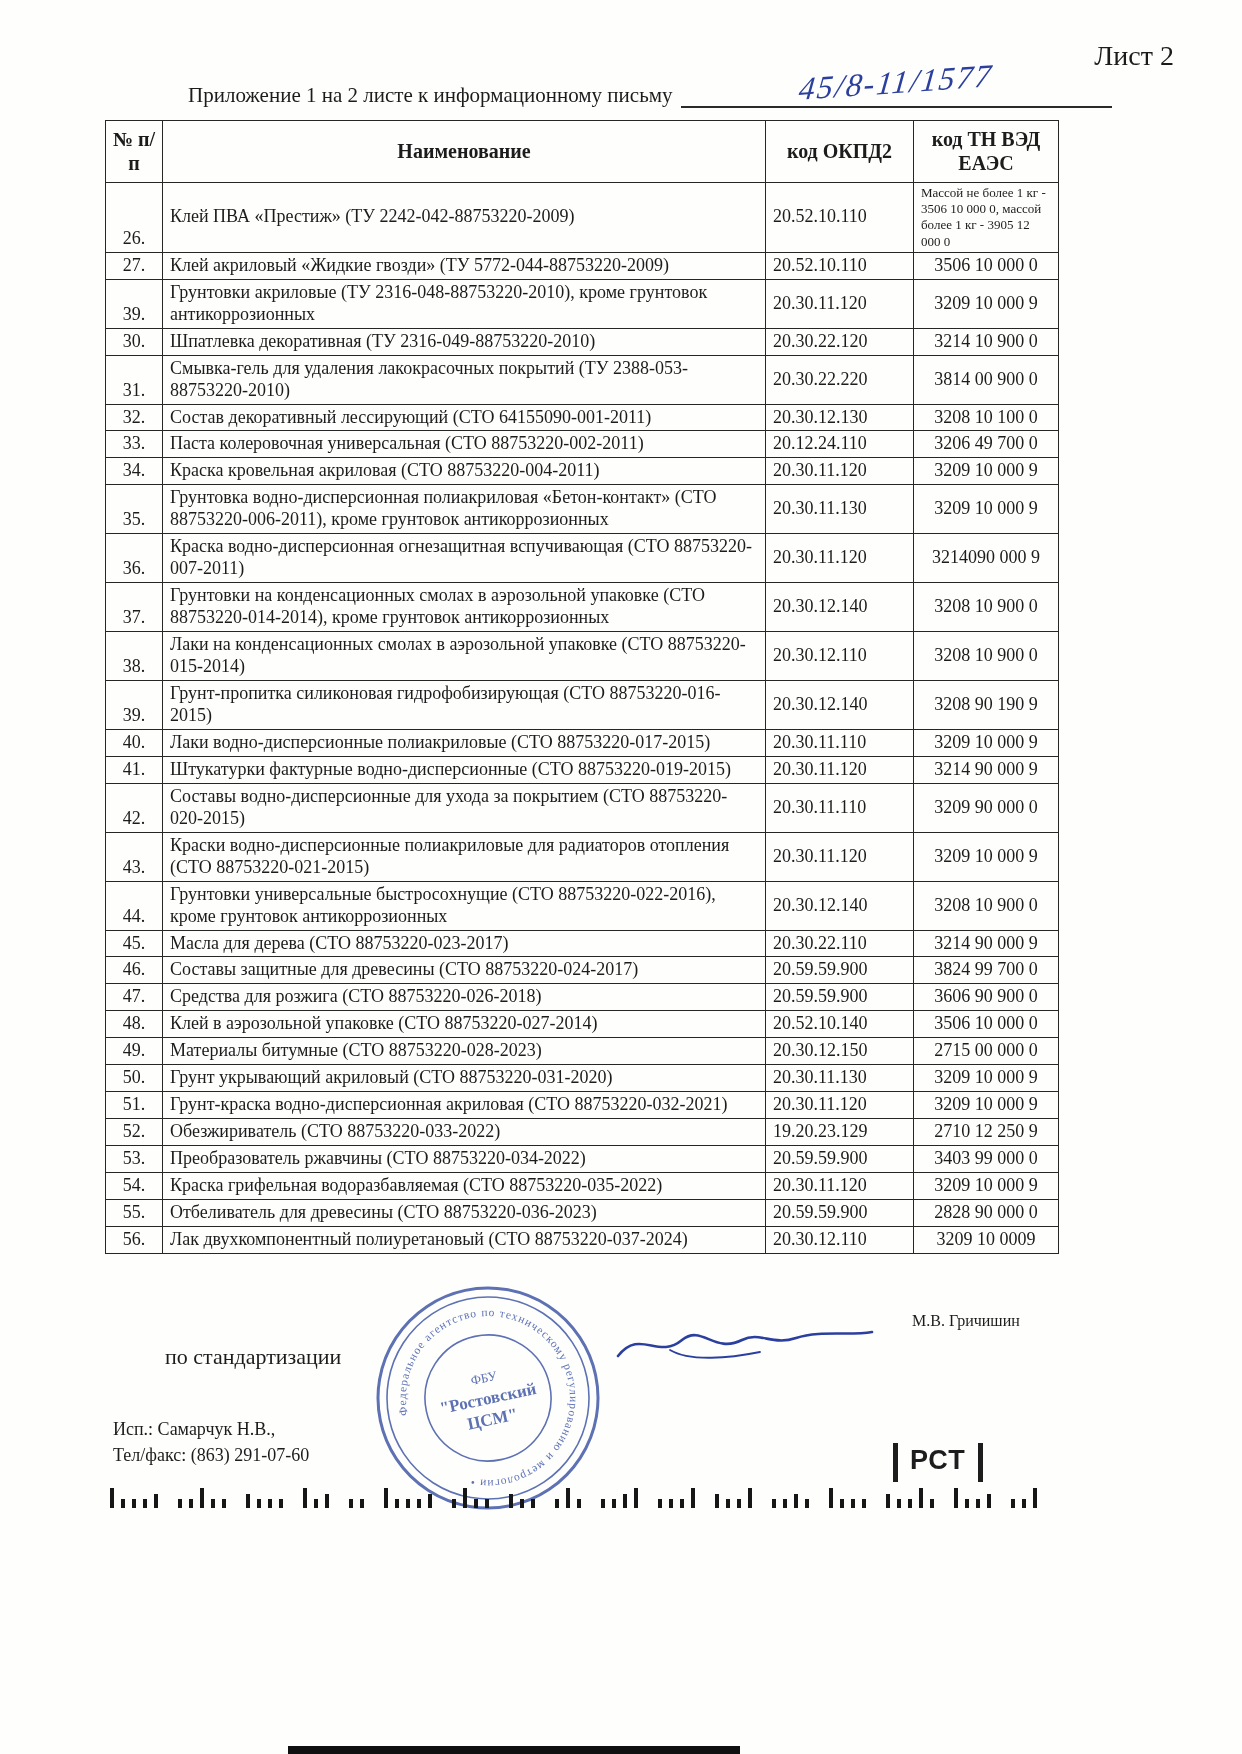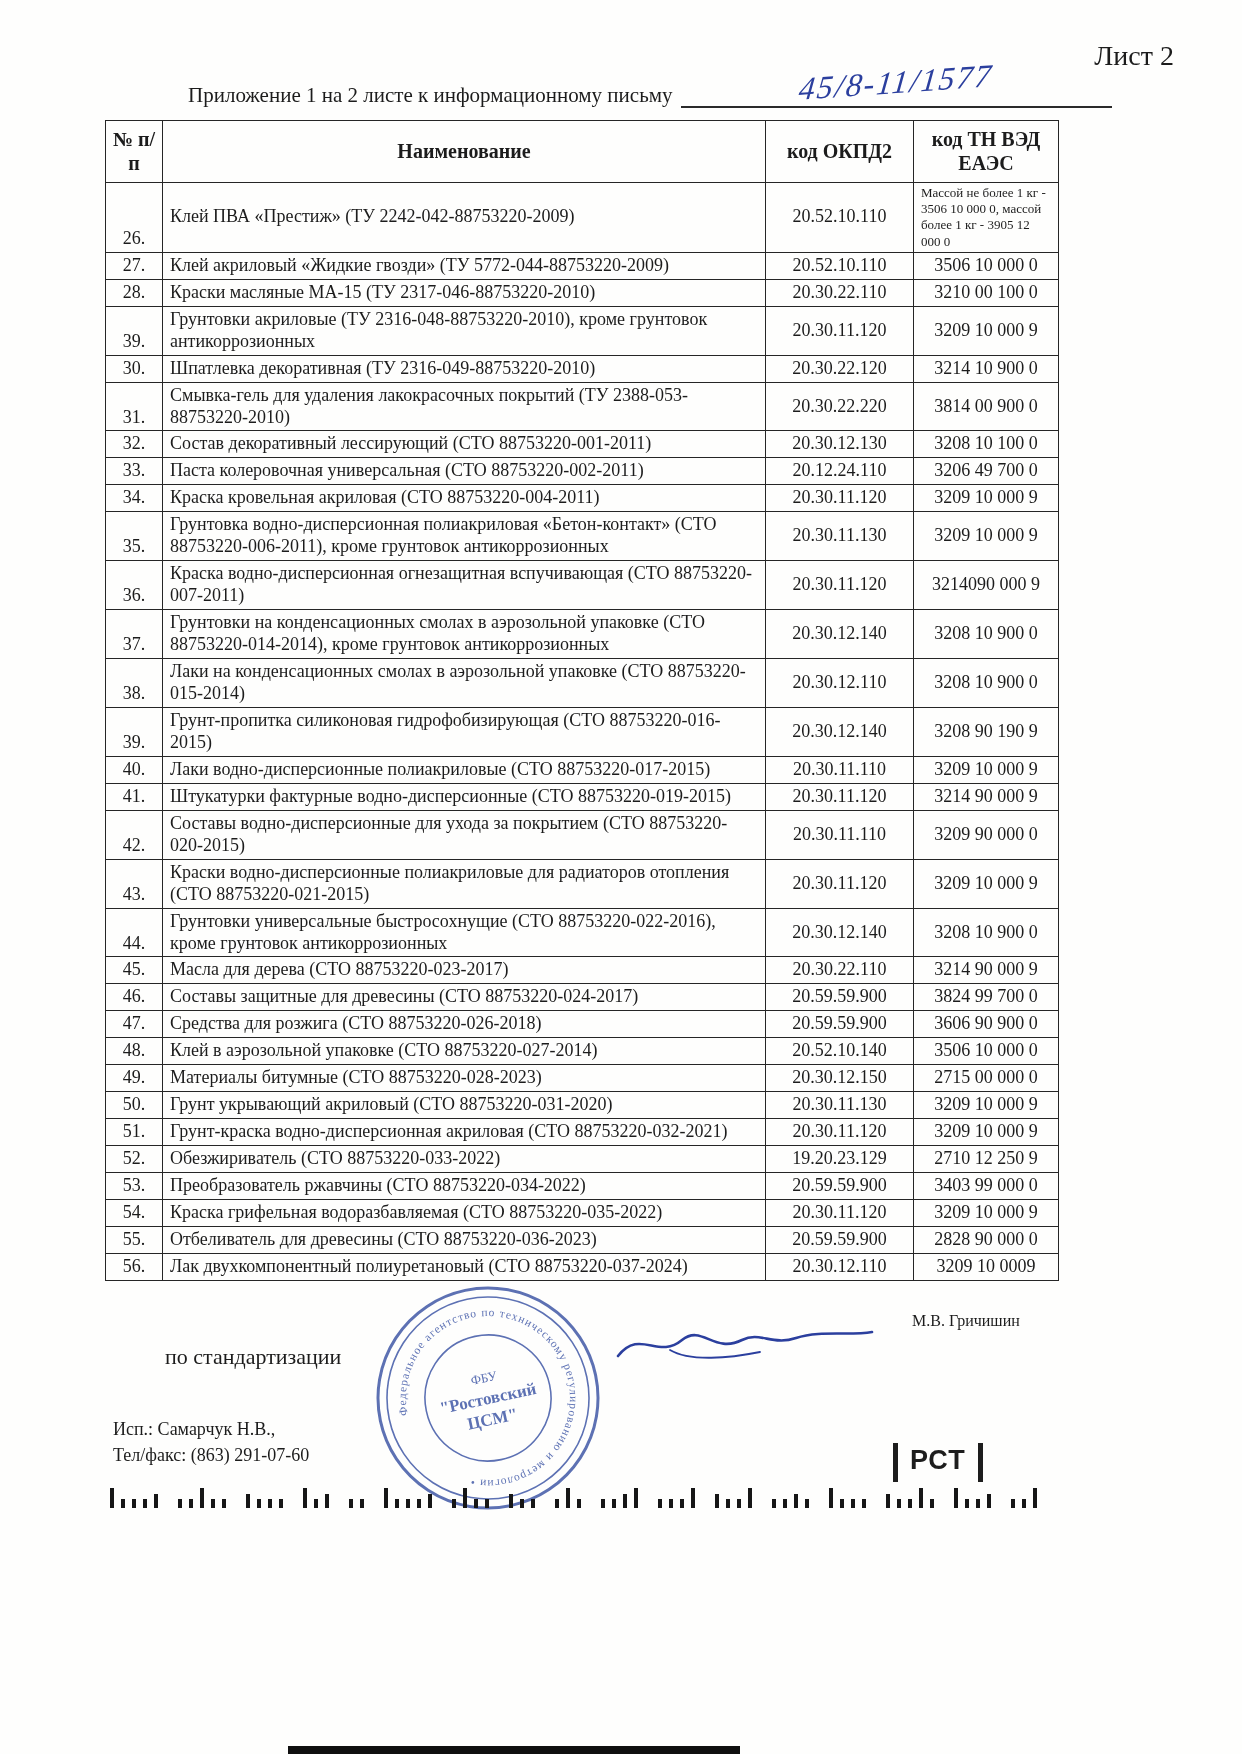--- a/index.html
+++ b/index.html
@@ -55,21 +55,21 @@
   table.products th {
     font-size:20px; font-weight:bold; text-align:center;
     vertical-align:middle; padding:6px 4px;
   }
   .w-num { width:57px; }
   .w-name { width:603px; }
   .w-okpd { width:148px; }
   .w-tnved { width:145px; }
   td.col-num { vertical-align:bottom; text-align:center; }
   td.col-name { vertical-align:middle; text-align:left; }
-  td.col-okpd { vertical-align:middle; text-align:center; }
+  td.col-okpd { vertical-align:middle; }
   td.col-tnved { vertical-align:middle; text-align:center; }
   td.col-tnved.small { font-size:13px; text-align:left; line-height:1.25; }
   
   .signatory-title {
     position:absolute; left:165px; top:1342px;
     font-size:22px; line-height:1.4; width:440px;
   }
   .signatory-name {
     position:absolute; left:872px; top:1312px;
     font-size:16px;
@@ -146,46 +146,40 @@
           <td class="col-okpd">20.52.10.110</td>
           <td class="col-tnved small">Массой не более 1 кг - 3506 10 000 0, массой более 1 кг - 3905 12 000 0</td>
         </tr>
         <tr>
           <td class="col-num">27.</td>
           <td class="col-name">Клей акриловый «Жидкие гвозди» (ТУ 5772-044-88753220-2009)</td>
           <td class="col-okpd">20.52.10.110</td>
           <td class="col-tnved">3506 10 000 0</td>
         </tr>
         <tr>
-          <td class="col-num">28.</td>
-          <td class="col-name">Краски масляные МА-15 (ТУ 2317-046-88753220-2010)</td>
-          <td class="col-okpd">20.30.22.110</td>
-          <td class="col-tnved">3210 00 100 0</td>
-        </tr>
-        <tr>
           <td class="col-num">39.</td>
           <td class="col-name">Грунтовки акриловые (ТУ 2316-048-88753220-2010), кроме грунтовок антикоррозионных</td>
           <td class="col-okpd">20.30.11.120</td>
           <td class="col-tnved">3209 10 000 9</td>
         </tr>
         <tr>
           <td class="col-num">30.</td>
           <td class="col-name">Шпатлевка декоративная (ТУ 2316-049-88753220-2010)</td>
           <td class="col-okpd">20.30.22.120</td>
           <td class="col-tnved">3214 10 900 0</td>
         </tr>
         <tr>
           <td class="col-num">31.</td>
           <td class="col-name">Смывка-гель для удаления лакокрасочных покрытий (ТУ 2388-053-88753220-2010)</td>
           <td class="col-okpd">20.30.22.220</td>
           <td class="col-tnved">3814 00 900 0</td>
         </tr>
         <tr>
           <td class="col-num">32.</td>
-          <td class="col-name">Состав декоративный лессирующий (СТО 88753220-001-2011)</td>
+          <td class="col-name">Состав декоративный лессирующий (СТО 64155090-001-2011)</td>
           <td class="col-okpd">20.30.12.130</td>
           <td class="col-tnved">3208 10 100 0</td>
         </tr>
         <tr>
           <td class="col-num">33.</td>
           <td class="col-name">Паста колеровочная универсальная (СТО 88753220-002-2011)</td>
           <td class="col-okpd">20.12.24.110</td>
           <td class="col-tnved">3206 49 700 0</td>
         </tr>
         <tr>

